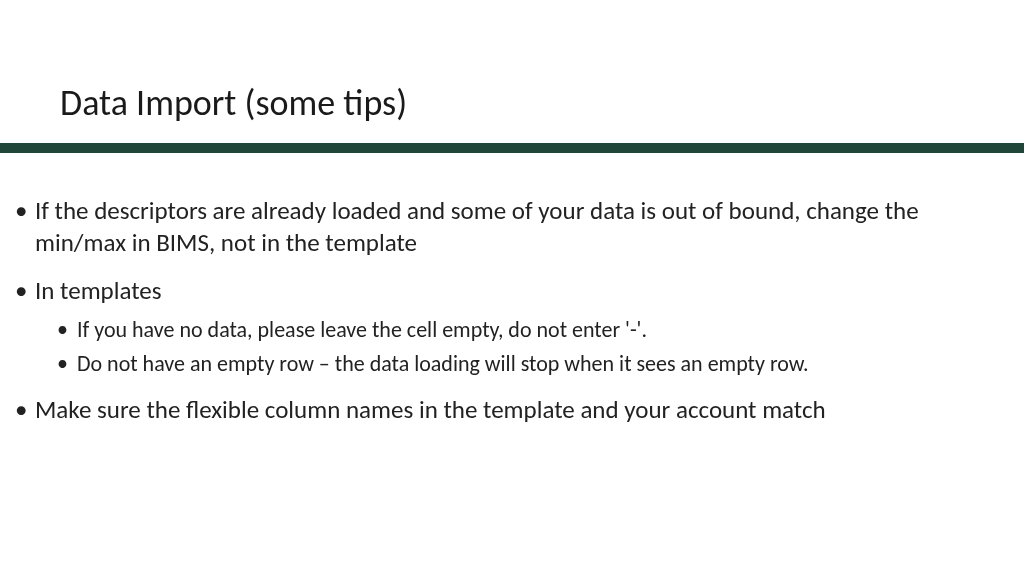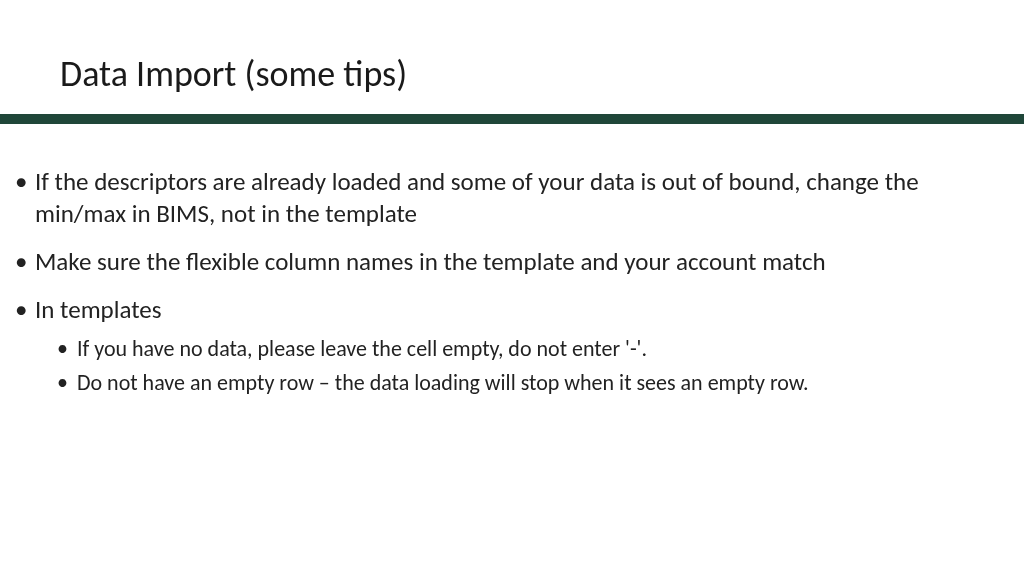--- a/index.html
+++ b/index.html
@@ -17,20 +17,21 @@
     .slide {
       width: 100%;
       height: 100%;
       position: relative;
     }
     .title {
       font-size: 36px;
       color: #1a1a1a;
       padding: 52px 0 18px 60px;
       font-weight: 400;
+      margin-top: 29px;
     }
     .divider {
       width: 100%;
       height: 10px;
       background: #1f4639;
     }
     .content {
       padding: 42px 40px 0 11px;
     }
     ul.level1 {
@@ -75,23 +76,23 @@
   </style>
 </head>
 <body>
 
 <div class="slide">
   <h1 class="title">Data Import (some tips)</h1>
   <div class="divider"></div>
   <div class="content">
     <ul class="level1">
       <li>If the descriptors are already loaded and some of your data is out of bound, change the min/max in BIMS, not in the template</li>
-      <li>Make sure the flexible column names in the template and your account match</li>
       <li>
         <span>In templates</span>
         <ul class="level2">
           <li>If you have no data, please leave the cell empty, do not enter '-'.</li>
           <li>Do not have an empty row – the data loading will stop when it sees an empty row.</li>
         </ul>
       </li>
+      <li>Make sure the flexible column names in the template and your account match</li>
     </ul>
   </div>
 </div>
 
 </body></html>

